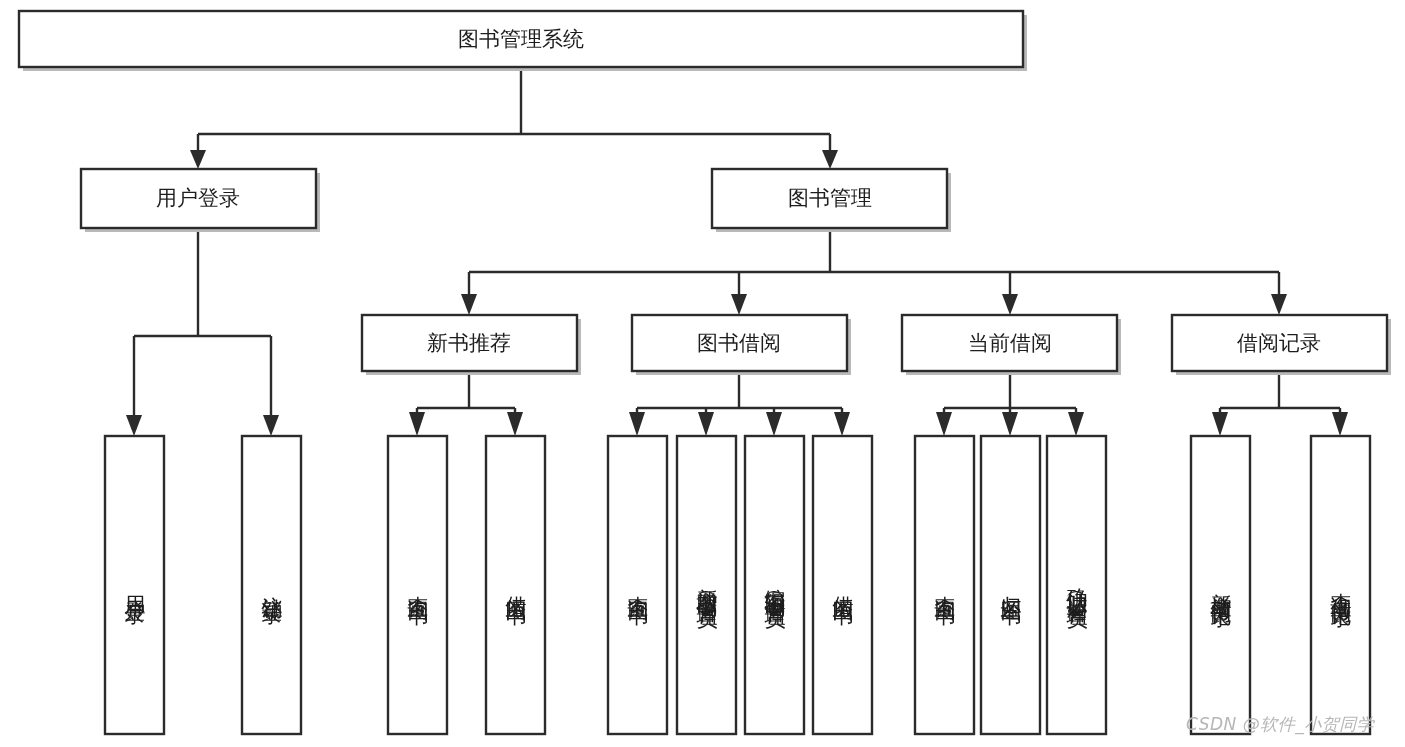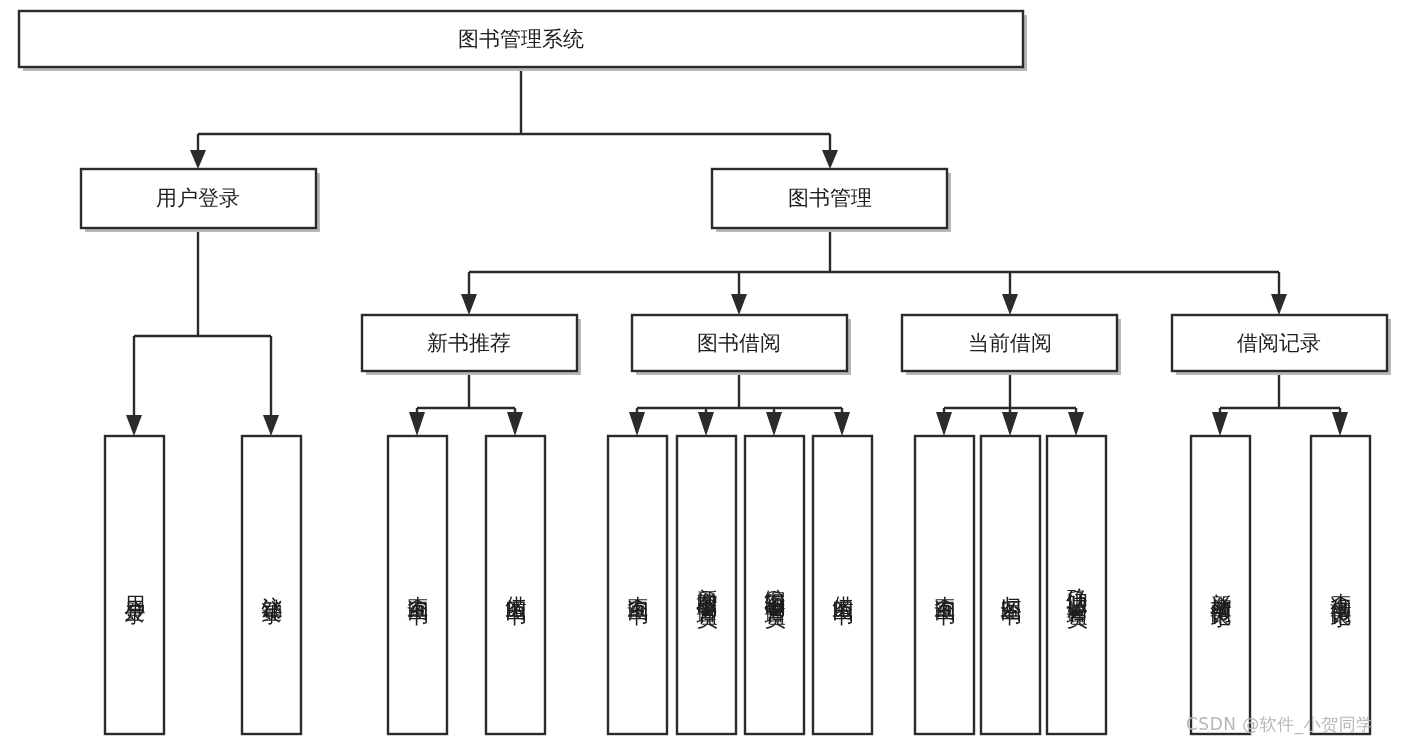--- a/index.html
+++ b/index.html
@@ -67,20 +67,21 @@
   .watermark {
     position: absolute;
     left: 1186px;
     top: 713px;
     font-family: "DejaVu Sans", "Liberation Sans", sans-serif;
     font-size: 17px;
     color: #b6b6b6;
     white-space: nowrap;
     user-select: none;
     letter-spacing: 0.5px;
+    font-style: italic;
   }
 </style>
 </head>
 <body>
 
 <div id="diagram-root">
 
   <svg id="flow" viewBox="0 0 1405 747">
 
     <g>

